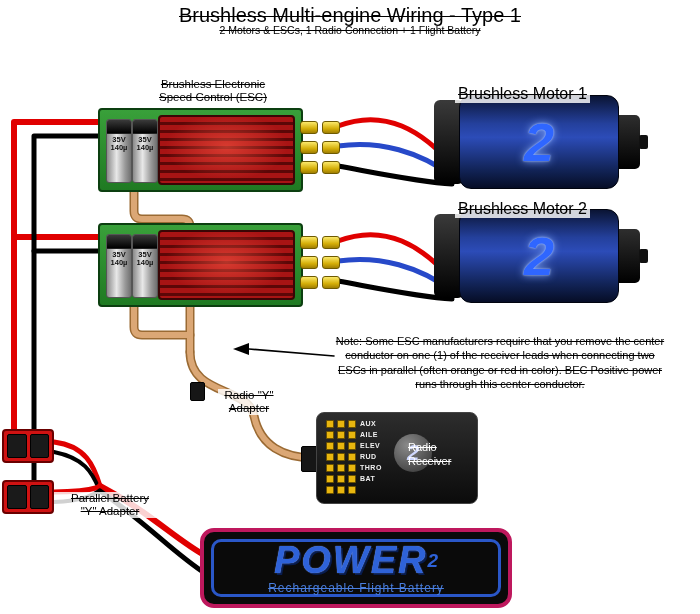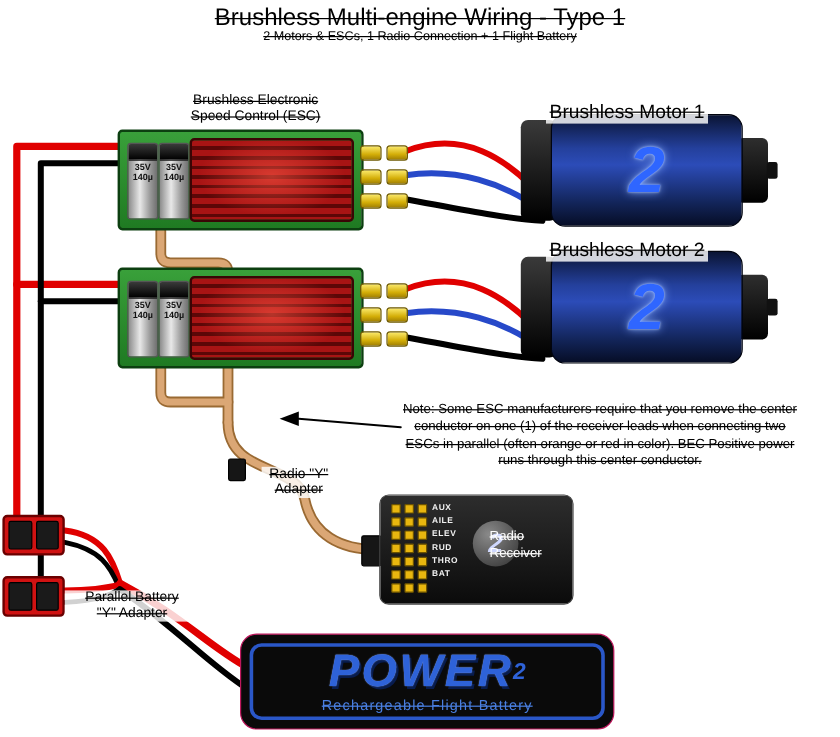--- a/index.html
+++ b/index.html
@@ -67,21 +67,21 @@
 
   
   .radio-y-label{left:218px;top:389px;width:62px;font-size:11.5px;}
   .batt-y-label{left:54px;top:492px;width:112px;font-size:11.5px;}
   .batt-conn{width:52px;height:34px;background:#d01212;border:2px solid #6a0000;border-radius:4px;
        box-sizing:border-box;display:flex;gap:3px;padding:3px;}
   .batt-conn i{display:block;flex:1;background:#1a1a1a;border:1px solid #000;border-radius:2px;}
   .small-conn{background:#161616;border:1px solid #000;border-radius:2px;}
 
   
-  .battery{left:200px;top:528px;width:312px;height:80px;background:#0a0a0a;border-radius:14px;border:1px solid #be185d;box-sizing:border-box;}
+  .battery{left:200px;top:528px;width:312px;height:80px;background:#0a0a0a;border-radius:14px;border:4px solid #be185d;box-sizing:border-box;}
   .battery-inner{position:absolute;inset:7px;border:3px solid #2a57c8;border-radius:10px;
        display:flex;flex-direction:column;align-items:center;justify-content:center;}
   .brand-row{line-height:1;}
   .brand{font-style:italic;font-weight:bold;font-size:38px;letter-spacing:2px;color:#2e62d8;
        text-shadow:0 0 1px #9ab6ff,2px 2px 0 #081c4e;}
   .brand-sup{font-style:italic;font-weight:bold;font-size:19px;color:#2e62d8;vertical-align:super;}
   .tagline{font-size:12px;color:#4a7fe0;letter-spacing:1px;margin-top:2px;}
 </style>
 </head>
 <body>

